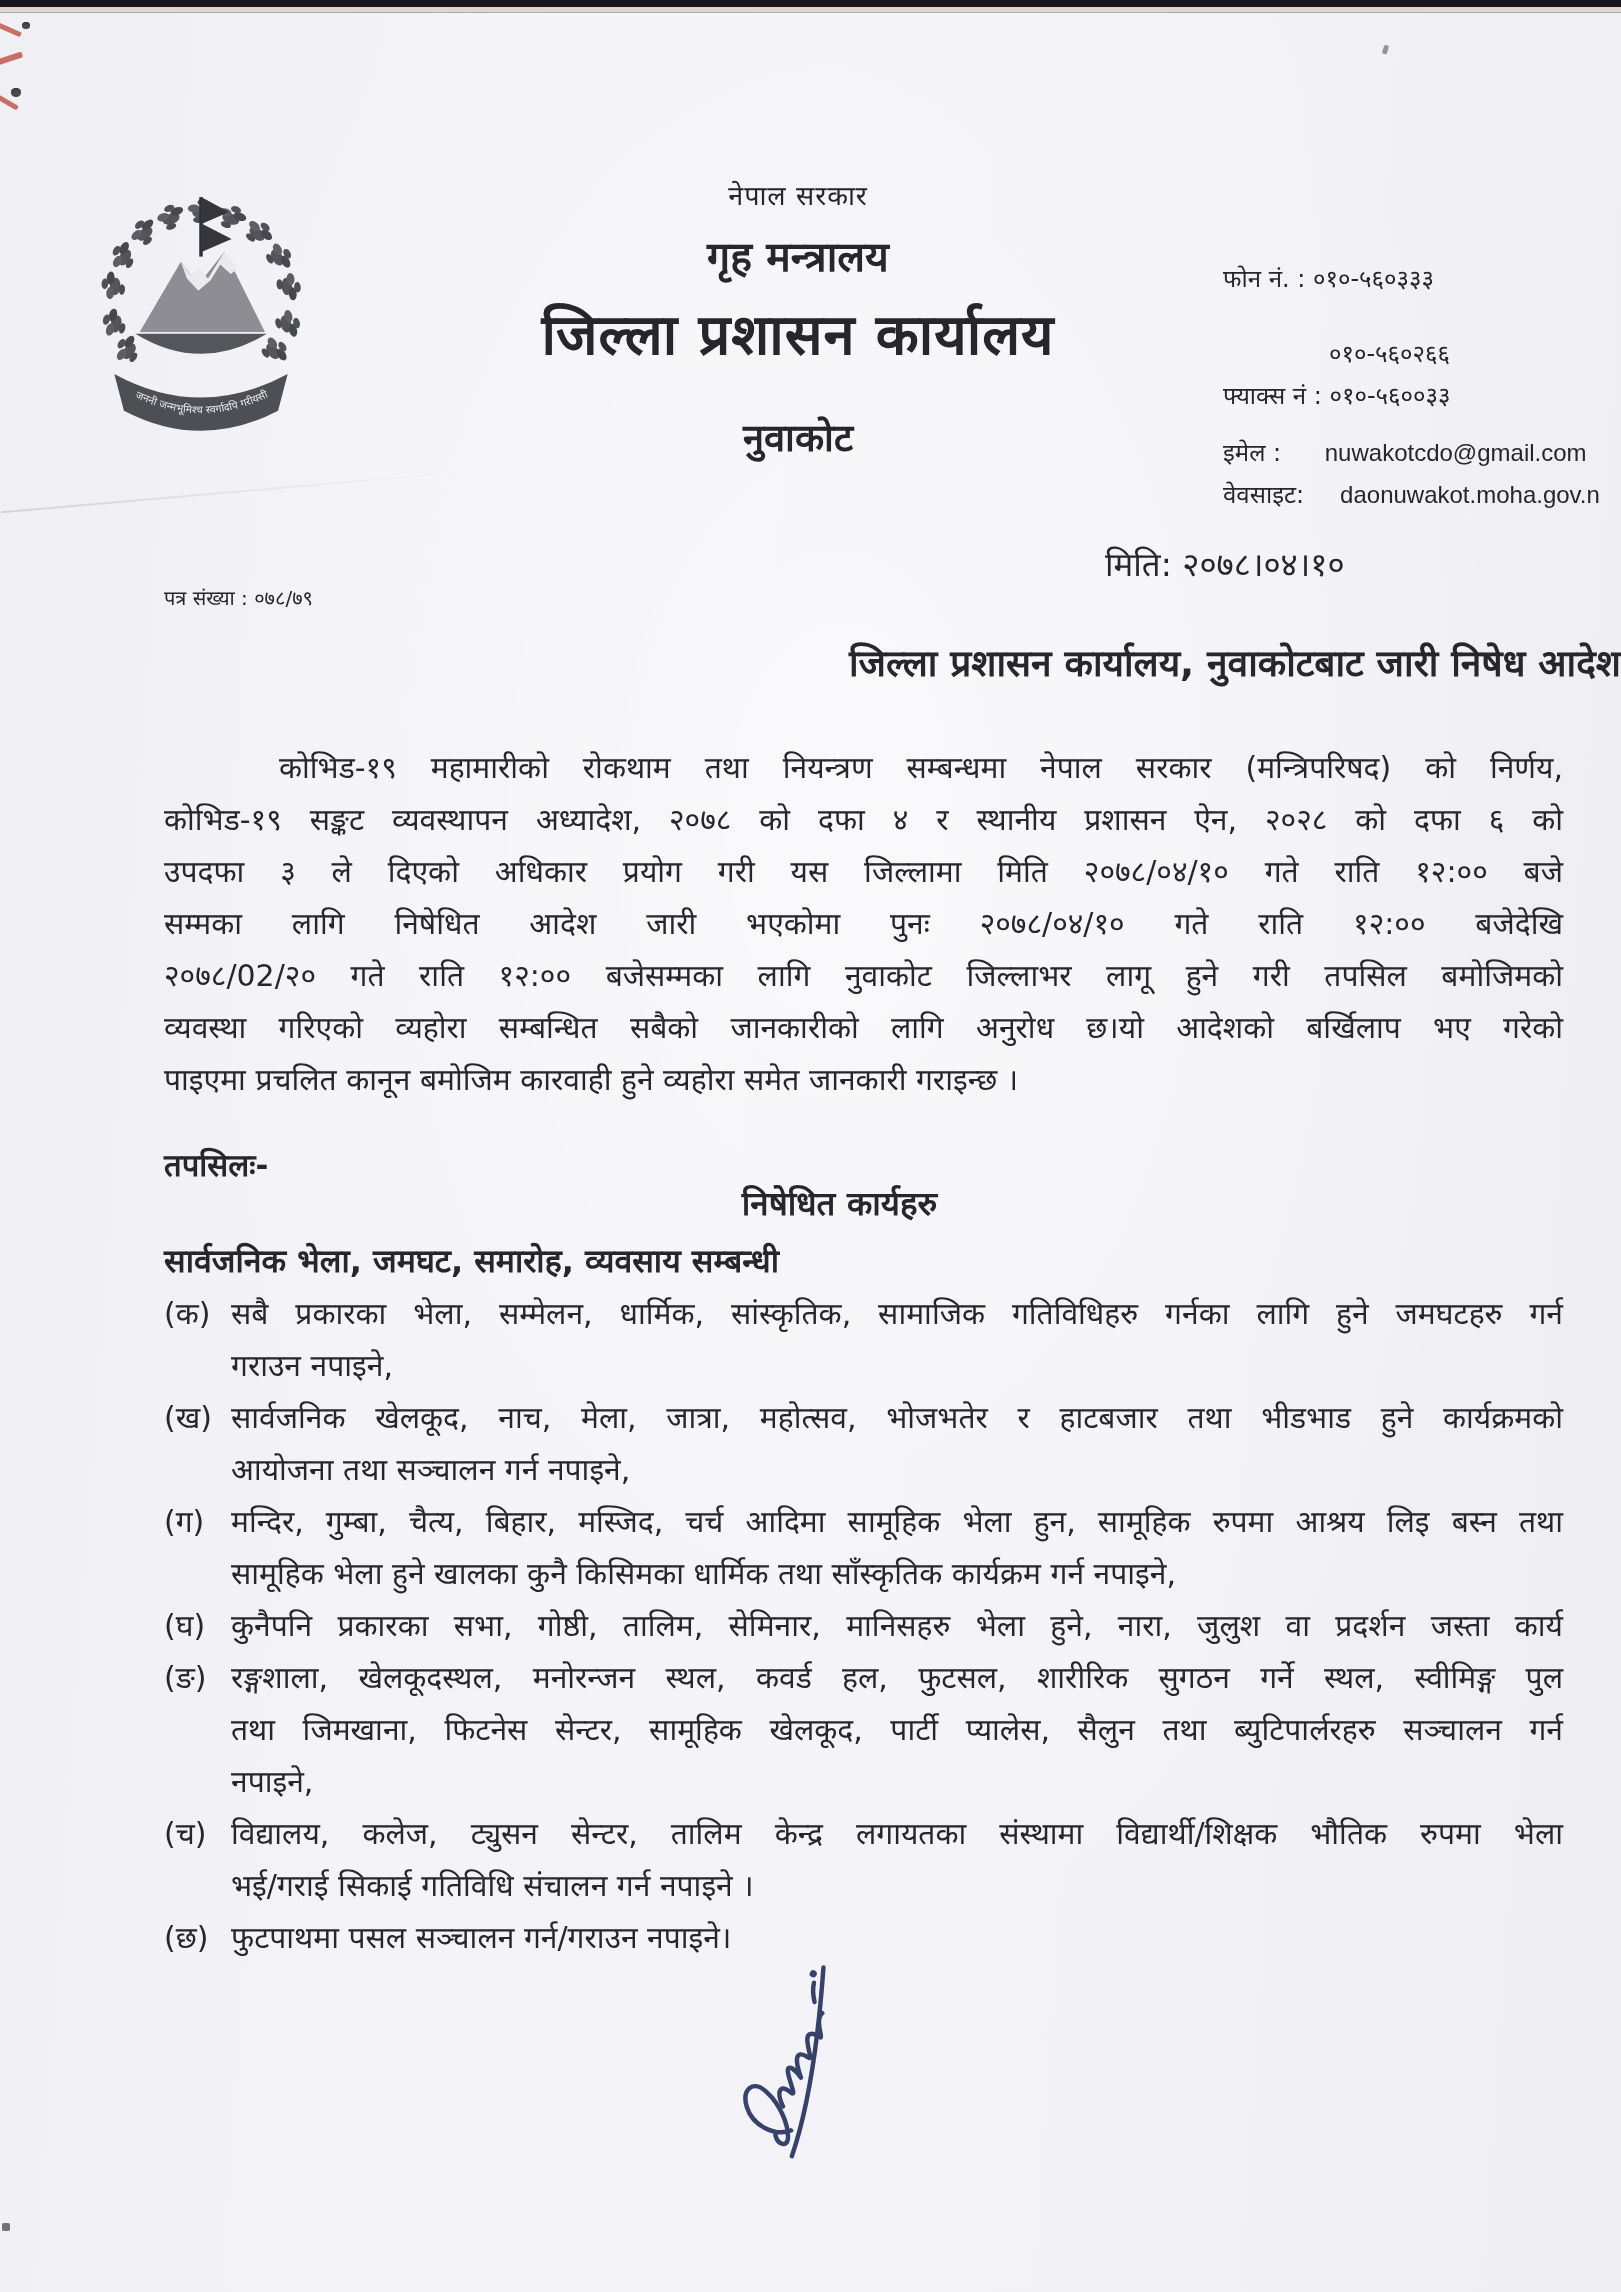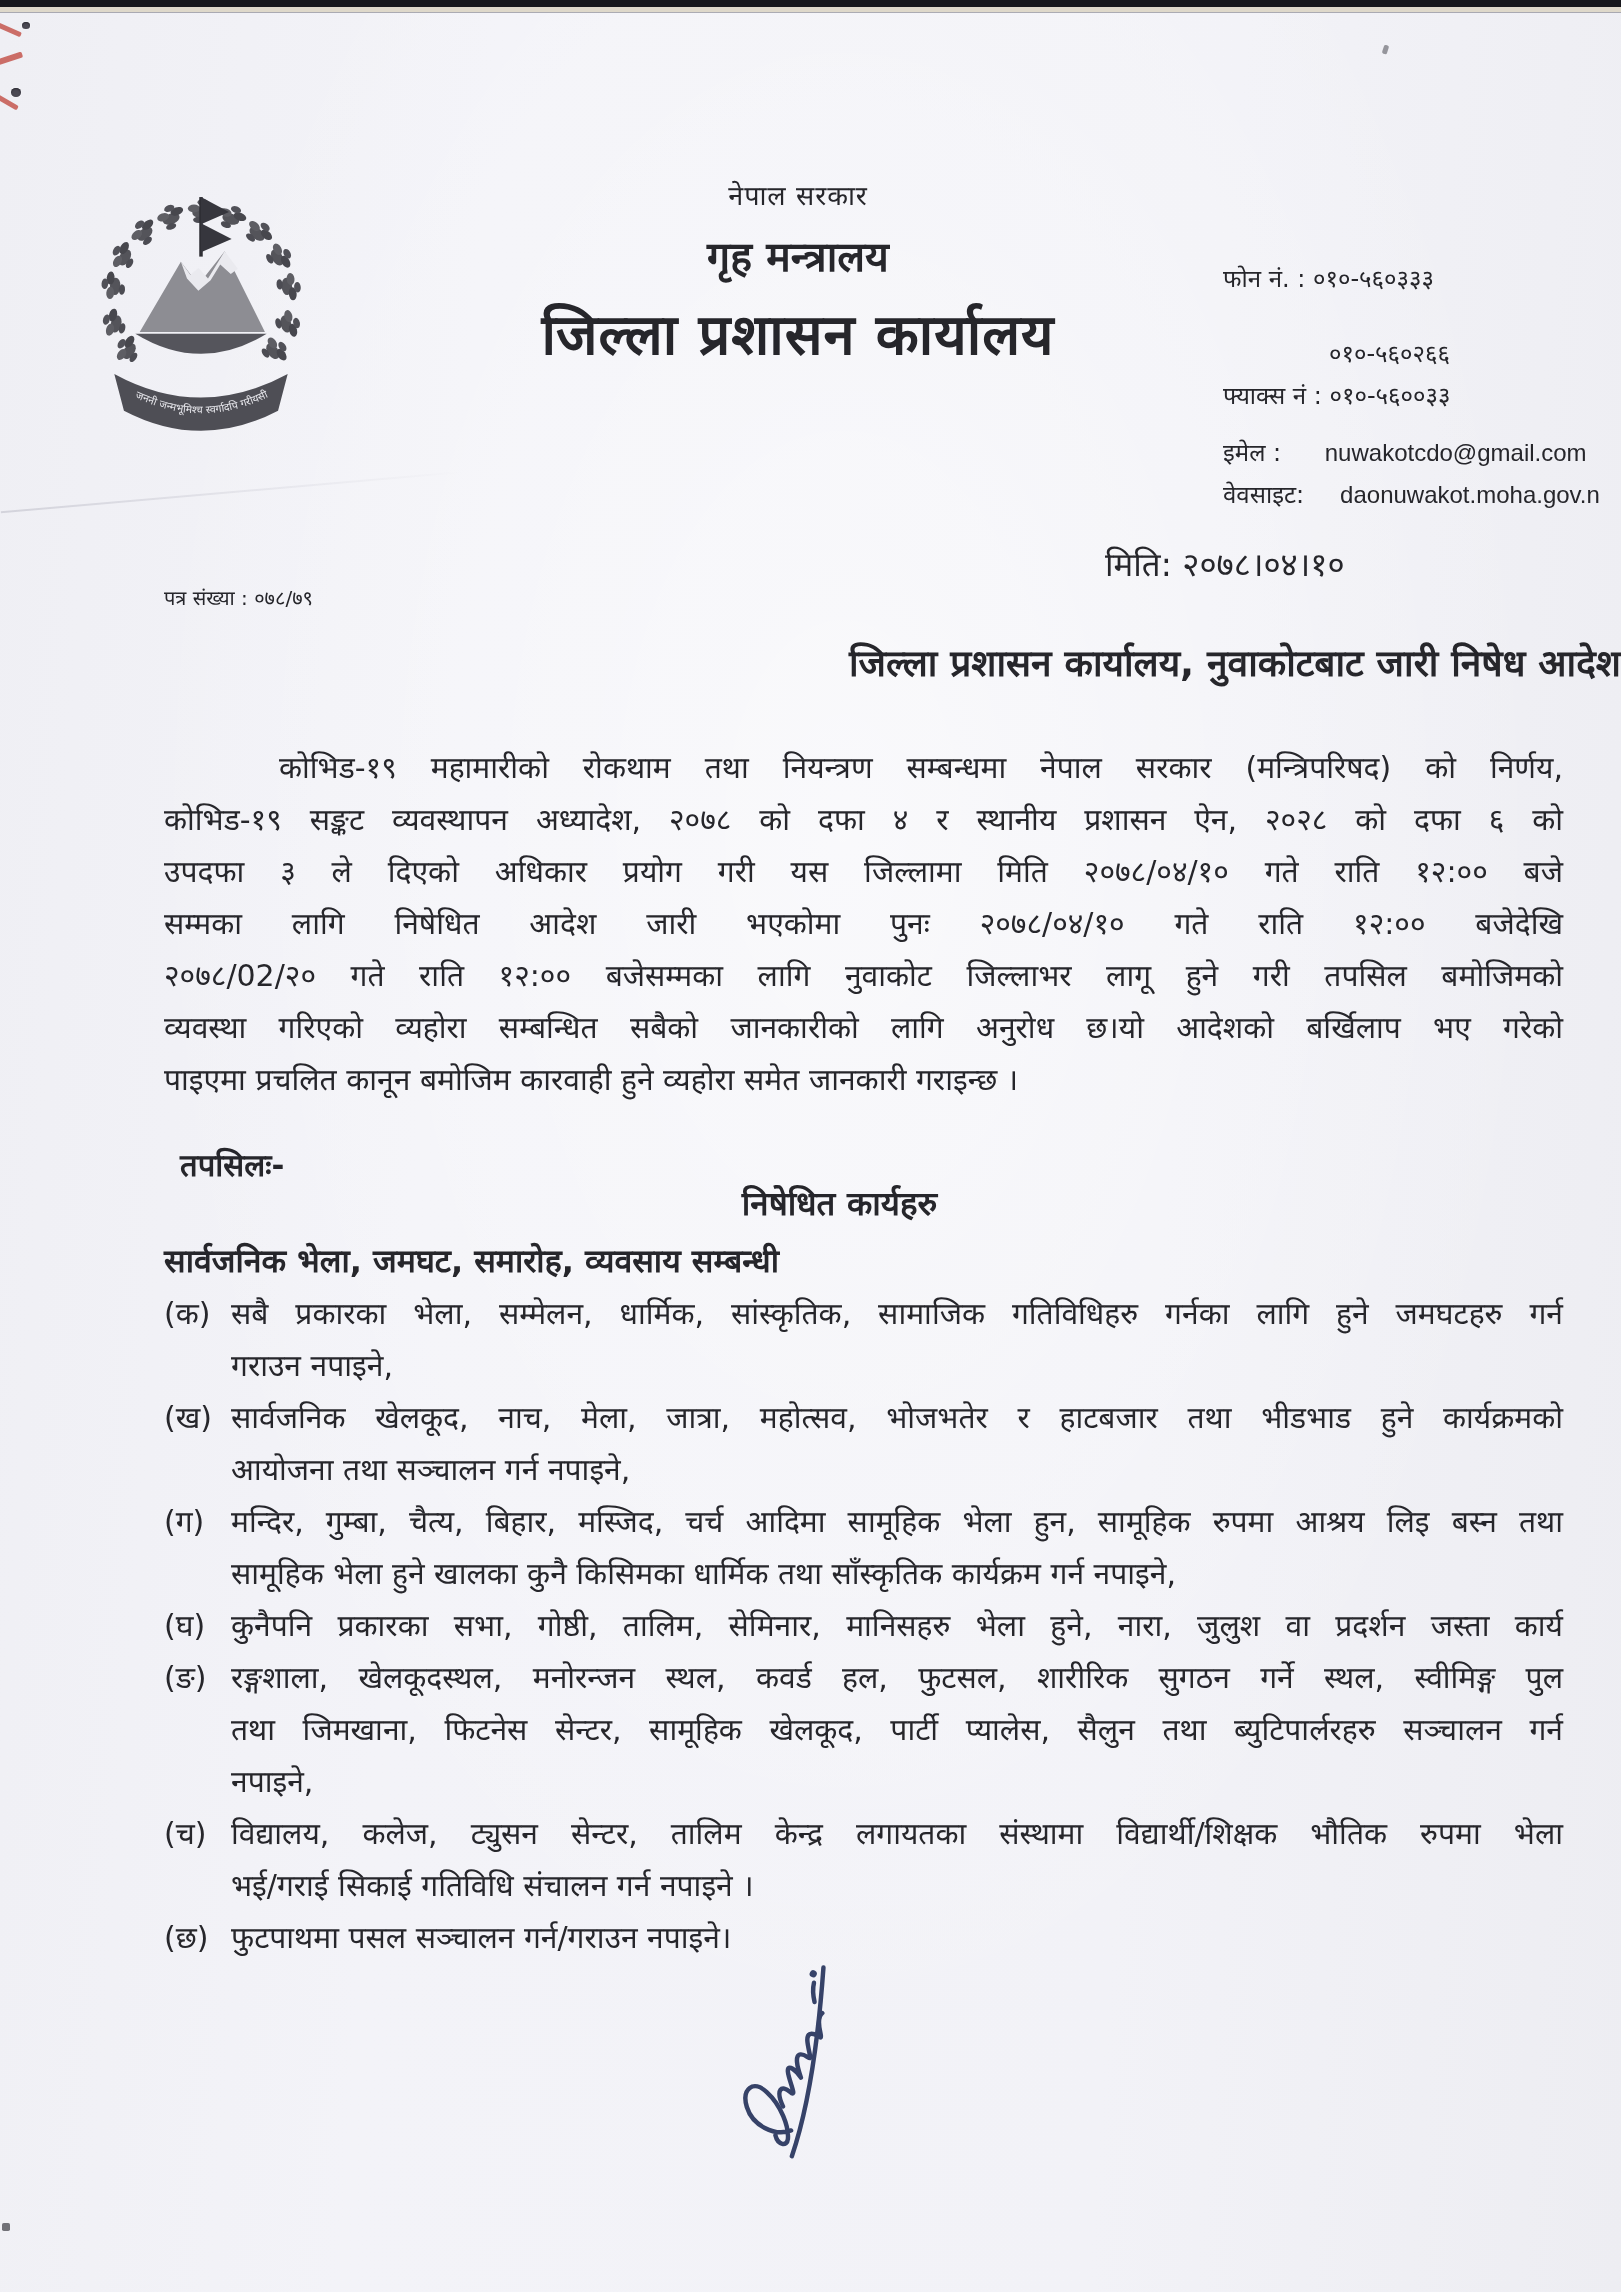--- a/index.html
+++ b/index.html
@@ -38,21 +38,21 @@
   .dateline{left:1105px;top:541px;font-size:33px;white-space:nowrap;}
   
   .title{top:636px;left:0;width:100%;text-align:right;padding-left:90px;box-sizing:border-box;
          font-size:37px;font-weight:700;white-space:nowrap;}
   
   .para{left:164px;top:742px;width:1399px;font-size:30px;line-height:52px;}
   .jline{text-align:justify;text-align-last:justify;}
   .lastline{text-align-last:left;}
   .indent{padding-left:115px;}
   
-  .tapasil{left:180px;top:1143px;font-size:31px;font-weight:600;}
+  .tapasil{left:164px;top:1143px;font-size:31px;font-weight:600;}
   .sechead{top:1180px;left:0;width:100%;text-align:center;padding-left:58px;box-sizing:border-box;
            font-size:33px;font-weight:700;}
   .subhead{left:164px;top:1238px;font-size:32px;font-weight:700;white-space:nowrap;}
   
   .plist{left:164px;top:1288px;width:1399px;font-size:30px;line-height:52px;}
   .item{display:flex;align-items:flex-start;}
   .ilabel{flex:0 0 67px;white-space:nowrap;}
   .ilines{flex:1 1 auto;min-width:0;}
   
   .sig{left:688px;top:1970px;width:269px;height:116px;transform:rotate(-58deg);}
@@ -122,20 +122,21 @@
         <text font-size="12" fill="#e9e9ee" font-family="DejaVu Sans, sans-serif">
           <textPath xlink:href="#ribtext" href="#ribtext" startOffset="6">जननी जन्मभूमिश्च स्वर्गादपि गरीयसी</textPath>
         </text>
       </g>
     </svg>
   </div>
 
   <div class="abs cline gov">नेपाल सरकार</div>
   <div class="abs cline min">गृह मन्त्रालय</div>
   <div class="abs cline off">जिल्ला प्रशासन कार्यालय</div>
+  <div class="abs cline dist">नुवाकोट</div>
 
   <div class="abs contact">
     <div>
       <span>फोन नं. :</span>
       <span>०१०-५६०३३३</span>
     </div>
     <div class="ind">
       <span>०१०-५६०२६६</span>
     </div>
     <div>

